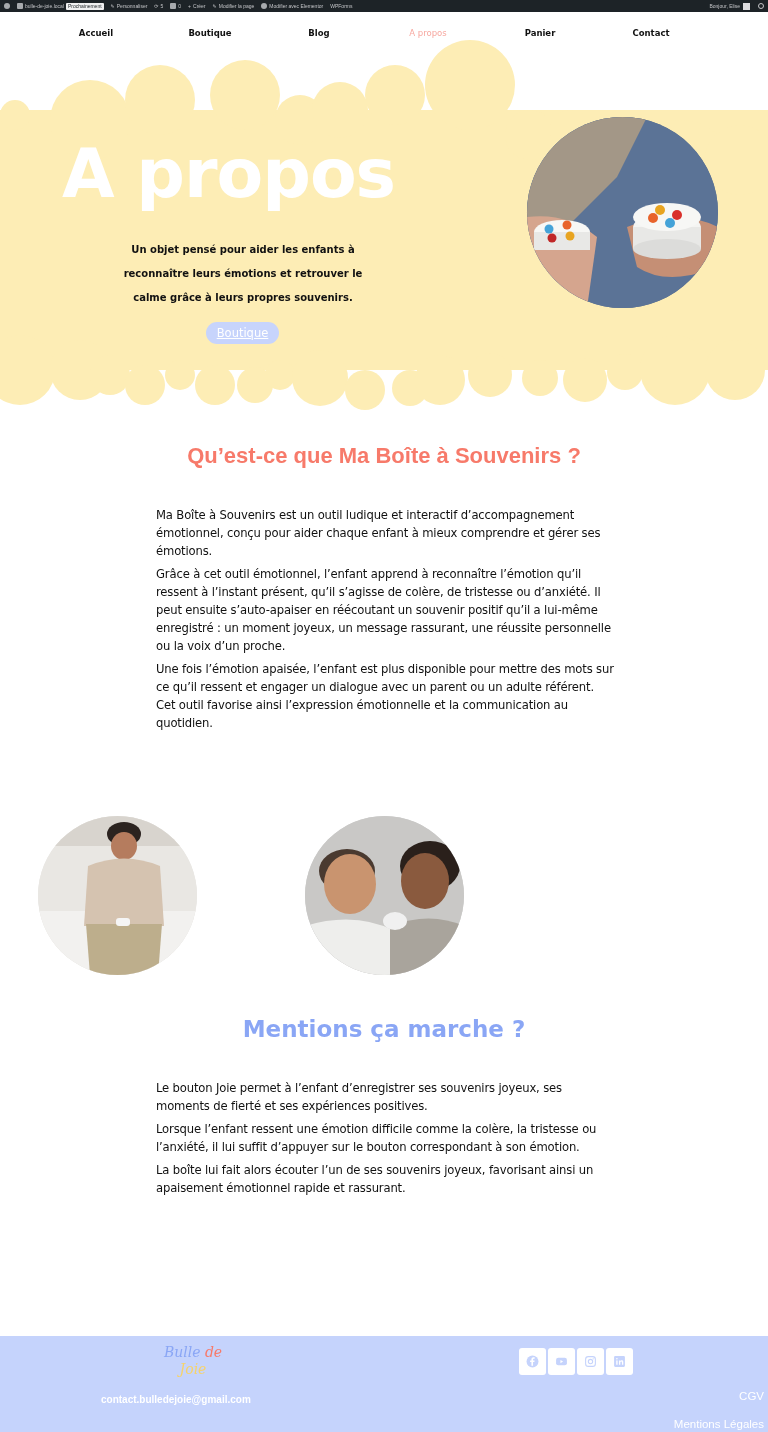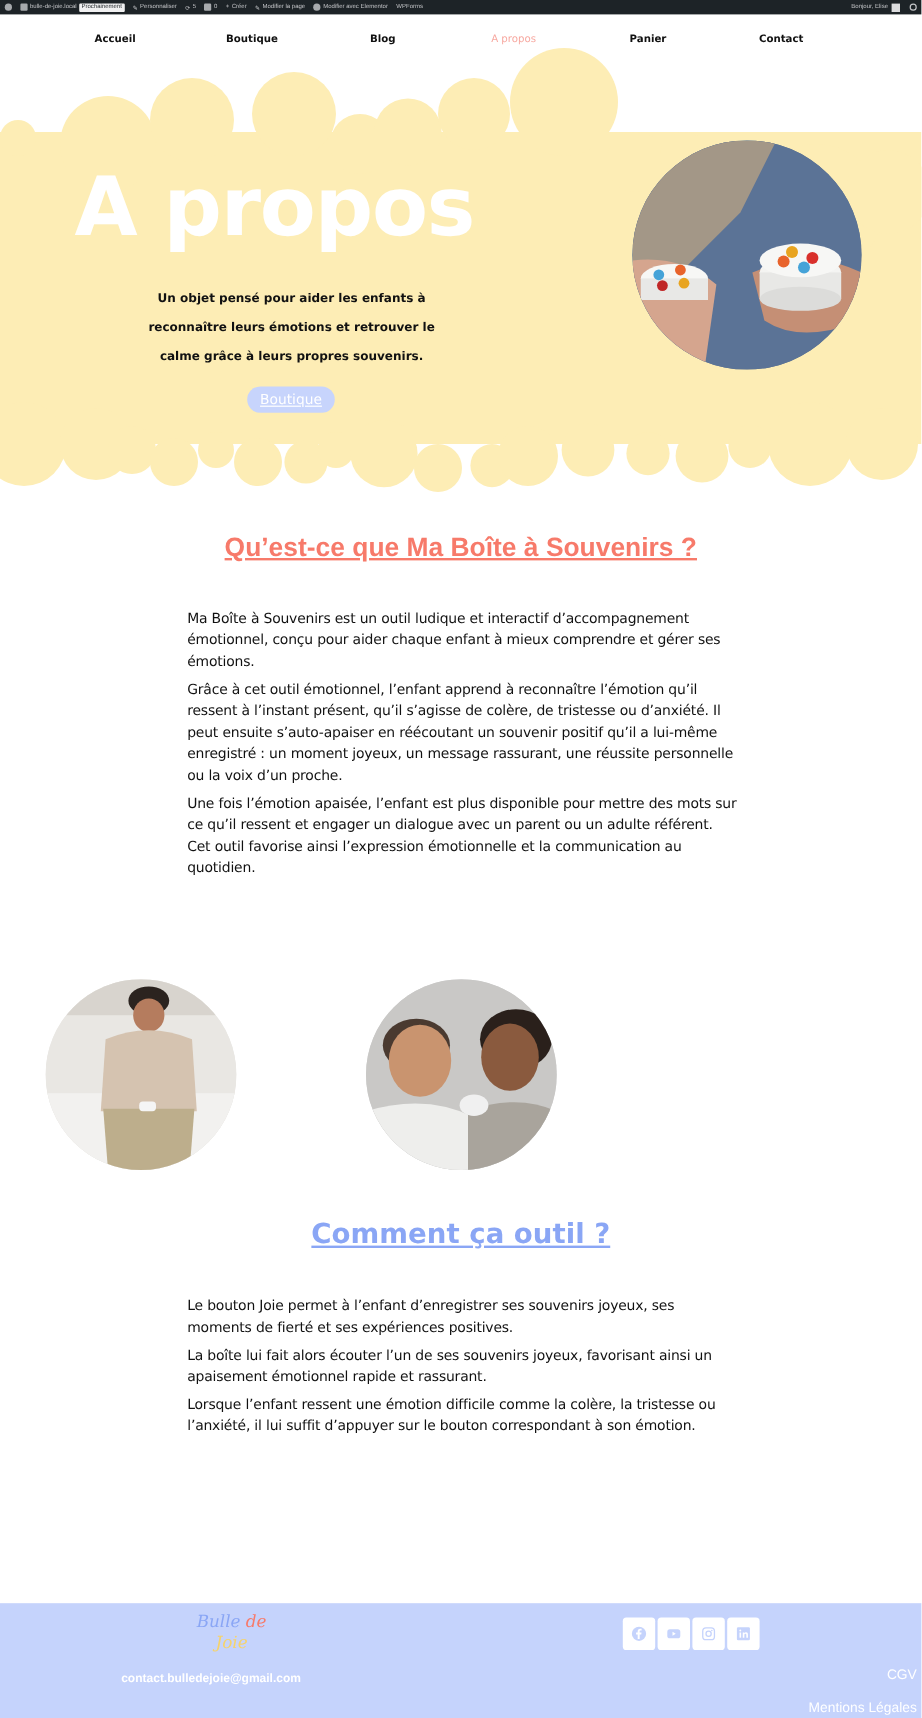--- a/index.html
+++ b/index.html
@@ -23,21 +23,21 @@
 
     
     .hero { position: absolute; top: 55px; left: 0; width: 768px; height: 355px; }
     .hero svg.cloud { position: absolute; top: 0; left: 0; }
     .hero-title { position: absolute; top: 140px; left: 62px; font-family: "DejaVu Sans", sans-serif; font-weight: bold; font-size: 68px; color: #ffffff; letter-spacing: -1px; line-height: 1; }
     .hero-sub { position: absolute; top: 238px; left: 108px; width: 270px; text-align: center; font-weight: bold; font-size: 10px; line-height: 24px; color: #111; }
     .hero-btn { position: absolute; top: 322px; left: 206px; width: 73px; height: 22px; border-radius: 11px; background: #c7d4fc; color: #fff; font-size: 11.5px; text-decoration: underline; display: flex; align-items: center; justify-content: center; }
     .hero-photo { position: absolute; top: 117px; left: 527px; width: 191px; height: 191px; border-radius: 50%; overflow: hidden; background: #5a6f8e; }
 
     
-    .h2 { position: absolute; left: 0; width: 768px; text-align: center; font-weight: bold; text-decoration: underline; }
+    .h2 { position: absolute; left: 0; width: 768px; text-align: center; font-weight: bold; }
     .h2.coral { top: 443px; color: #f77a6a; font-size: 22px; font-family: "Liberation Sans", sans-serif; }
     .h2.blue { top: 1016px; color: #8aa6f5; font-size: 23px; font-family: "DejaVu Sans", sans-serif; }
     .prose { position: absolute; left: 156px; width: 460px; font-size: 11.6px; line-height: 18px; color: #111; font-family: "DejaVu Sans", sans-serif; letter-spacing: -0.15px; }
     .prose p { margin-bottom: 5px; }
     .prose.a { top: 506px; }
     .prose.b { top: 1079px; }
 
     .photo-circle { position: absolute; width: 159px; height: 159px; border-radius: 50%; overflow: hidden; }
     .photo-circle.p1 { top: 816px; left: 38px; background: #e8e6e2; }
     .photo-circle.p2 { top: 816px; left: 305px; background: #cfcfcf; }
@@ -201,25 +201,25 @@
     <ellipse cx="42" cy="55" rx="28" ry="22" fill="#4a3a30"></ellipse>
     <ellipse cx="45" cy="68" rx="26" ry="30" fill="#c9946f"></ellipse>
     <path d="M0 110 Q50 95 90 115 L90 159 L0 159 Z" fill="#eeeeec"></path>
     <ellipse cx="125" cy="50" rx="30" ry="25" fill="#2a201b"></ellipse>
     <ellipse cx="120" cy="65" rx="24" ry="28" fill="#8a5a3e"></ellipse>
     <path d="M85 110 Q125 95 159 110 L159 159 L85 159 Z" fill="#a9a49c"></path>
     <ellipse cx="90" cy="105" rx="12" ry="9" fill="#f0f0f0"></ellipse>
   </svg>
 </div>
 
-<h2 class="h2 blue">Comment ça outil ?</h2>
+<h2 class="h2 blue">Mentions ça marche ?</h2>
 <div class="prose b">
   <p>Le bouton Joie permet à l’enfant d’enregistrer ses souvenirs joyeux, ses moments de fierté et ses expériences positives.</p>
+  <p>Lorsque l’enfant ressent une émotion difficile comme la colère, la tristesse ou l’anxiété, il lui suffit d’appuyer sur le bouton correspondant à son émotion.</p>
   <p>La boîte lui fait alors écouter l’un de ses souvenirs joyeux, favorisant ainsi un apaisement émotionnel rapide et rassurant.</p>
-  <p>Lorsque l’enfant ressent une émotion difficile comme la colère, la tristesse ou l’anxiété, il lui suffit d’appuyer sur le bouton correspondant à son émotion.</p>
 </div>
 
 <footer class="footer">
   <div class="logo">
     <span class="l1">Bulle</span>
     <span class="l2">de</span>
     <span class="l3">Joie</span>
   </div>
   <a class="email">contact.bulledejoie@gmail.com</a>
   <div class="socials">

